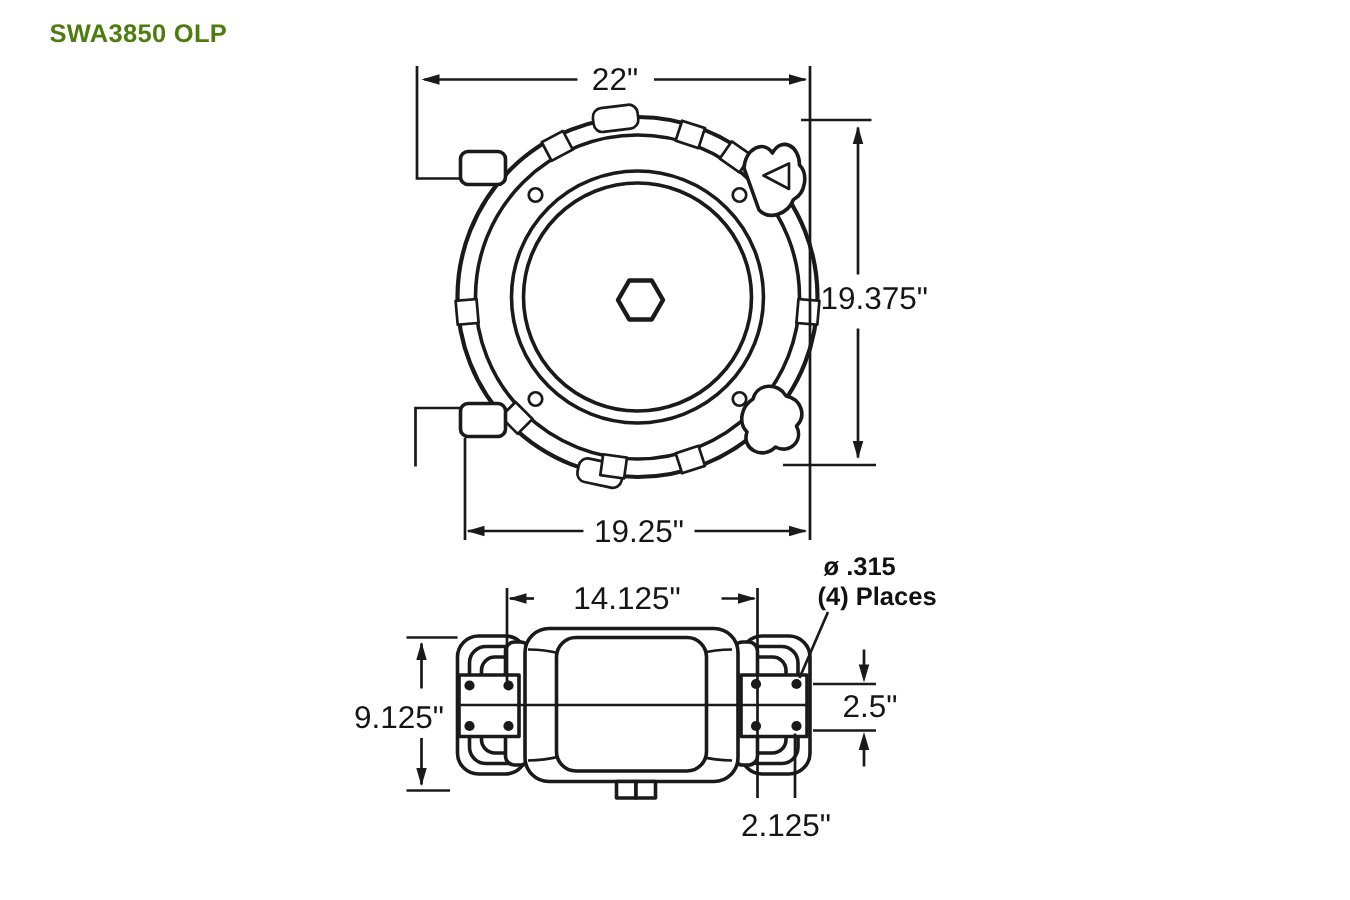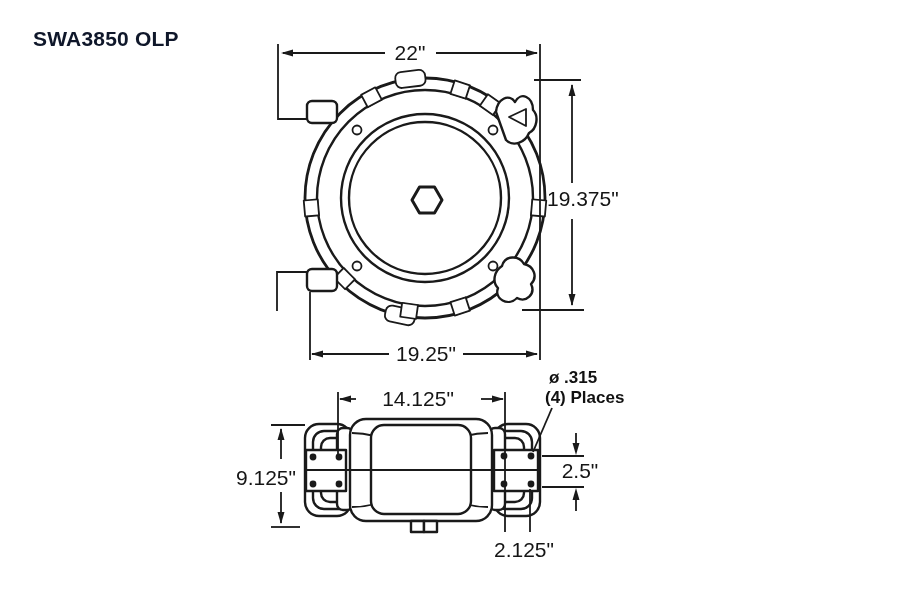--- a/index.html
+++ b/index.html
@@ -1,18 +1,18 @@
 <!DOCTYPE html>
 <html><head>
 <meta charset="utf-8">
 <style>
   html,body{margin:0;padding:0;background:#ffffff;}
   .stage{position:relative;width:900px;height:600px;background:#ffffff;overflow:hidden;
          font-family:"Liberation Sans",sans-serif;}
-  .title{position:absolute;left:33px;top:27px;font-size:21px;font-weight:bold;color:#0f172a;
+  .title{position:absolute;left:33px;top:13px;font-size:17px;font-weight:bold;color:#4d7c0f;
          letter-spacing:0.2px;}
   svg{position:absolute;left:0;top:0;}
   .outline{fill:#ffffff;stroke:#1a1a1a;stroke-width:2.4;stroke-linejoin:round;}
   .outline-heavy{fill:#ffffff;stroke:#1a1a1a;stroke-width:2.8;stroke-linejoin:round;}
   .ring{fill:none;stroke:#1a1a1a;stroke-width:2.4;}
   .notch{fill:#ffffff;stroke:#1a1a1a;stroke-width:1.8;stroke-linejoin:round;}
   .thin{fill:none;stroke:#1a1a1a;stroke-width:1.8;stroke-linecap:butt;}
   .dimline{fill:none;stroke:#1a1a1a;stroke-width:1.8;}
   .arrow{fill:#1a1a1a;stroke:none;}
   .holedot{fill:#1a1a1a;stroke:none;}

